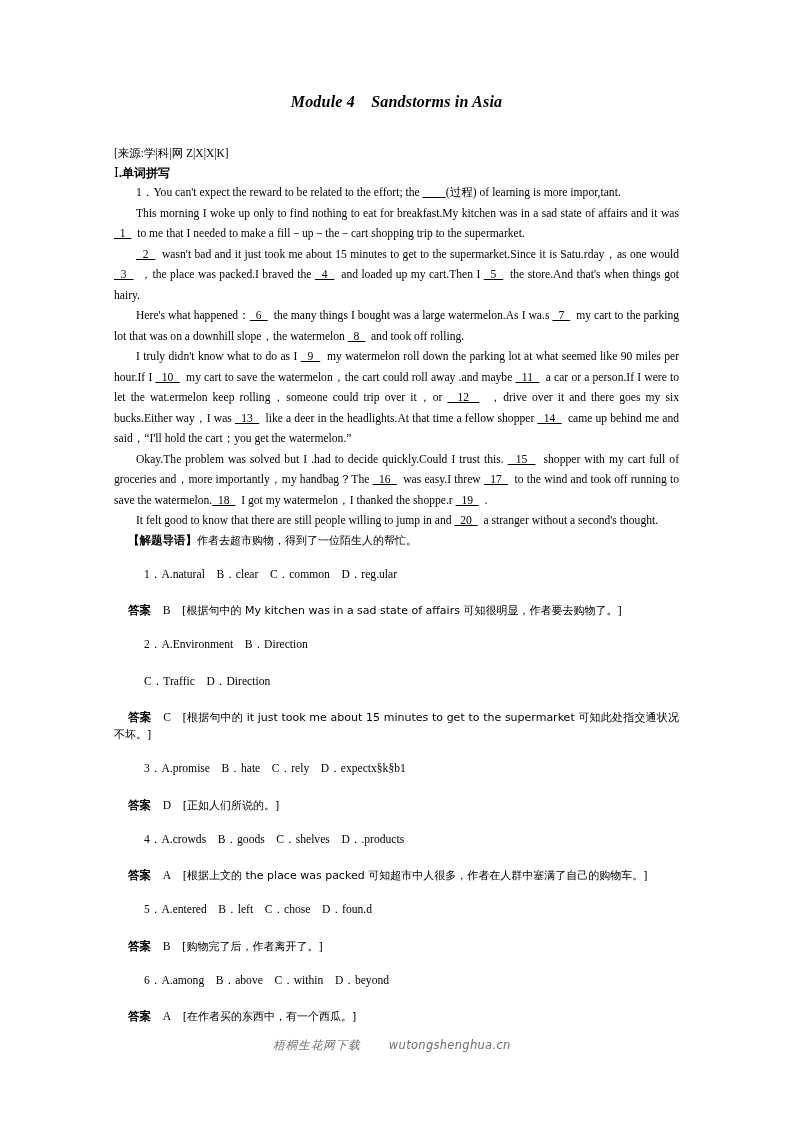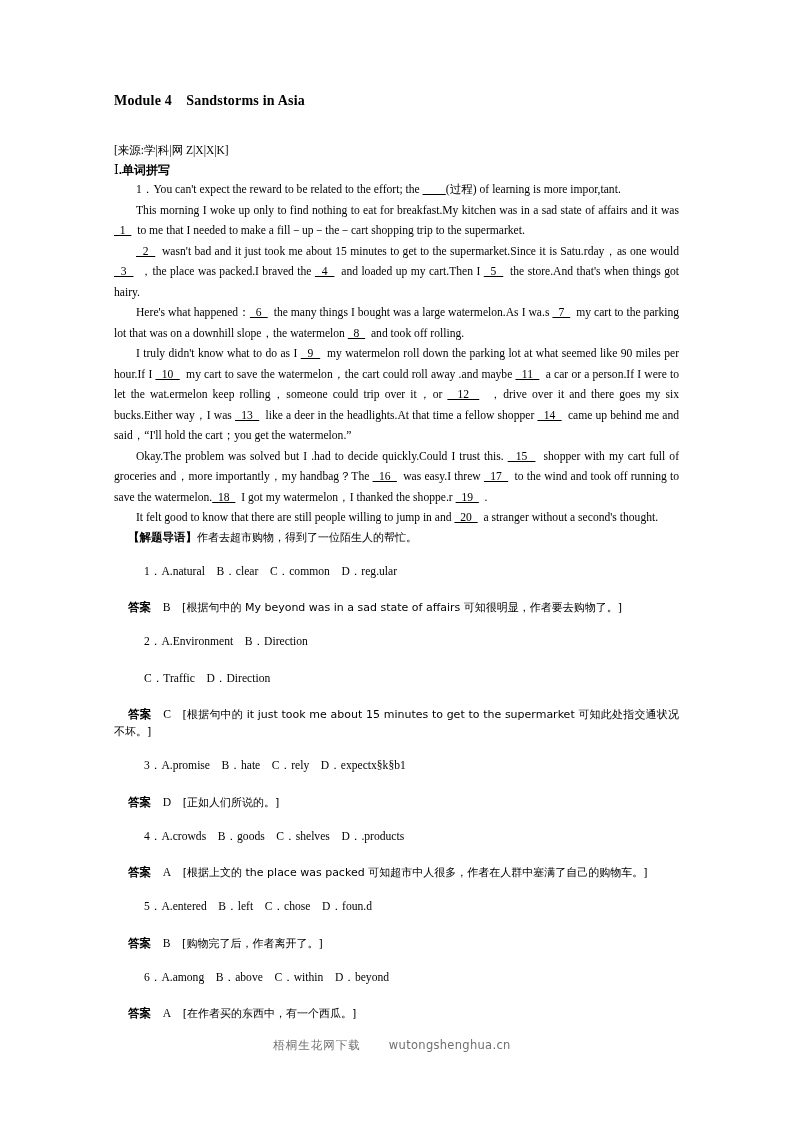--- a/index.html
+++ b/index.html
@@ -25,26 +25,27 @@
 
   
   .content {
     position: absolute;
     left: 114px;
     top: 92px;
     width: 565px;
   }
 
   .doc-title {
-    text-align: left;
+    text-align: center;
     font-weight: bold;
-    font-size: 14px;
+    font-size: 16px;
     letter-spacing: 0.2px;
     margin: 0 0 0 0;
     font-family: "Liberation Serif", "DejaVu Serif", serif;
+    font-style: italic;
   }
 
   .gap-after-title { height: 31px; }
 
   .src-line {
     font-size: 11.5px;
     line-height: 19px;
     font-family: "Liberation Serif", "DejaVu Serif", serif;
   }
 
@@ -110,20 +111,21 @@
   }
 
   .footer {
     position: absolute;
     left: 0;
     top: 1038px;
     width: 784px;
     text-align: center;
     color: #6f6f6f;
     font-size: 11.5px;
+    font-style: italic;
   }
   .footer .fcn {
     font-family: "DejaVu Sans", "Liberation Sans", sans-serif;
     letter-spacing: 1px;
   }
   .footer .furl {
     font-family: "DejaVu Sans", "Liberation Sans", sans-serif;
     margin-left: 28px;
     letter-spacing: 0.3px;
   }
@@ -145,21 +147,21 @@
     <p class="para">This morning I woke up only to find nothing to eat for breakfast.My kitchen was in a sad state of affairs and it was <span class="blank">&nbsp;&nbsp;1&nbsp;&nbsp;</span>&nbsp; to me that I needed to make a fill－up－the－cart shopping trip to the supermarket.</p>
     <p class="para"><span class="blank">&nbsp;&nbsp;2&nbsp;&nbsp;</span>&nbsp; wasn't bad and it just took me about 15 minutes to get to the supermarket.Since it is Satu.rday，as one would <span class="blank">&nbsp;&nbsp;3&nbsp;&nbsp;</span>&nbsp; ，the place was packed.I braved the <span class="blank">&nbsp;&nbsp;4&nbsp;&nbsp;</span>&nbsp; and loaded up my cart.Then I <span class="blank">&nbsp;&nbsp;5&nbsp;&nbsp;</span>&nbsp; the store.And that's when things got hairy.</p>
     <p class="para">Here's what happened：<span class="blank">&nbsp;&nbsp;6&nbsp;&nbsp;</span>&nbsp; the many things I bought was a large watermelon.As I wa.s <span class="blank">&nbsp;&nbsp;7&nbsp;&nbsp;</span>&nbsp; my cart to the parking lot that was on a downhill slope，the watermelon <span class="blank">&nbsp;&nbsp;8&nbsp;&nbsp;</span>&nbsp; and took off rolling.</p>
     <p class="para">I truly didn't know what to do as I <span class="blank">&nbsp;&nbsp;9&nbsp;&nbsp;</span>&nbsp; my watermelon roll down the parking lot at what seemed like 90 miles per hour.If I <span class="blank">&nbsp;&nbsp;10&nbsp;&nbsp;</span>&nbsp; my cart to save the watermelon，the cart could roll away .and maybe <span class="blank">&nbsp;&nbsp;11&nbsp;&nbsp;</span>&nbsp; a car or a person.If I were to let the wat.ermelon keep rolling，someone could trip over it，or <span class="blank">&nbsp;&nbsp;12&nbsp;&nbsp;</span>&nbsp; ，drive over it and there goes my six bucks.Either way，I was <span class="blank">&nbsp;&nbsp;13&nbsp;&nbsp;</span>&nbsp; like a deer in the headlights.At that time a fellow shopper <span class="blank">&nbsp;&nbsp;14&nbsp;&nbsp;</span>&nbsp; came up behind me and said，“I'll hold the cart；you get the watermelon.”</p>
     <p class="para">Okay.The problem was solved but I .had to decide quickly.Could I trust this. <span class="blank">&nbsp;&nbsp;15&nbsp;&nbsp;</span>&nbsp; shopper with my cart full of groceries and，more importantly，my handbag？The <span class="blank">&nbsp;&nbsp;16&nbsp;&nbsp;</span>&nbsp; was easy.I threw <span class="blank">&nbsp;&nbsp;17&nbsp;&nbsp;</span>&nbsp; to the wind and took off running to save the watermelon.<span class="blank">&nbsp;&nbsp;18&nbsp;&nbsp;</span>&nbsp; I got my watermelon，I thanked the shoppe.r <span class="blank">&nbsp;&nbsp;19&nbsp;&nbsp;</span>&nbsp; .</p>
     <p class="para">It felt good to know that there are still people willing to jump in and <span class="blank">&nbsp;&nbsp;20&nbsp;&nbsp;</span>&nbsp; a stranger without a second's thought.</p>
 
     <p class="ansline"><span class="guide-label">【解题导语】</span><span class="guide-text">作者去超市购物，得到了一位陌生人的帮忙。</span></p>
 
     <p class="qline">1．A.natural　B．clear　C．common　D．reg.ular</p>
-    <p class="ansline"><span class="ans-label">答案 </span><span>B  </span><span class="cn">[根据句中的 My beyond was in a sad state of affairs 可知很明显，作者要去购物了。]</span></p>
+    <p class="ansline"><span class="ans-label">答案 </span><span>B  </span><span class="cn">[根据句中的 My kitchen was in a sad state of affairs 可知很明显，作者要去购物了。]</span></p>
 
     <p class="qline">2．A.Environment　B．Direction</p>
     <p class="qline cont2">C．Traffic　D．Direction</p>
     <p class="ansline"><span class="ans-label">答案 </span><span>C  </span><span class="cn">[根据句中的 it just took me about 15 minutes to get to the supermarket 可知此处指交通状况不坏。]</span></p>
 
     <p class="qline">3．A.promise　B．hate　C．rely　D．expectx§k§b1</p>
     <p class="ansline"><span class="ans-label">答案 </span><span>D  </span><span class="cn">[正如人们所说的。]</span></p>
 
     <p class="qline">4．A.crowds　B．goods　C．shelves　D．.products</p>
     <p class="ansline"><span class="ans-label">答案 </span><span>A  </span><span class="cn">[根据上文的 the place was packed 可知超市中人很多，作者在人群中塞满了自己的购物车。]</span></p>

